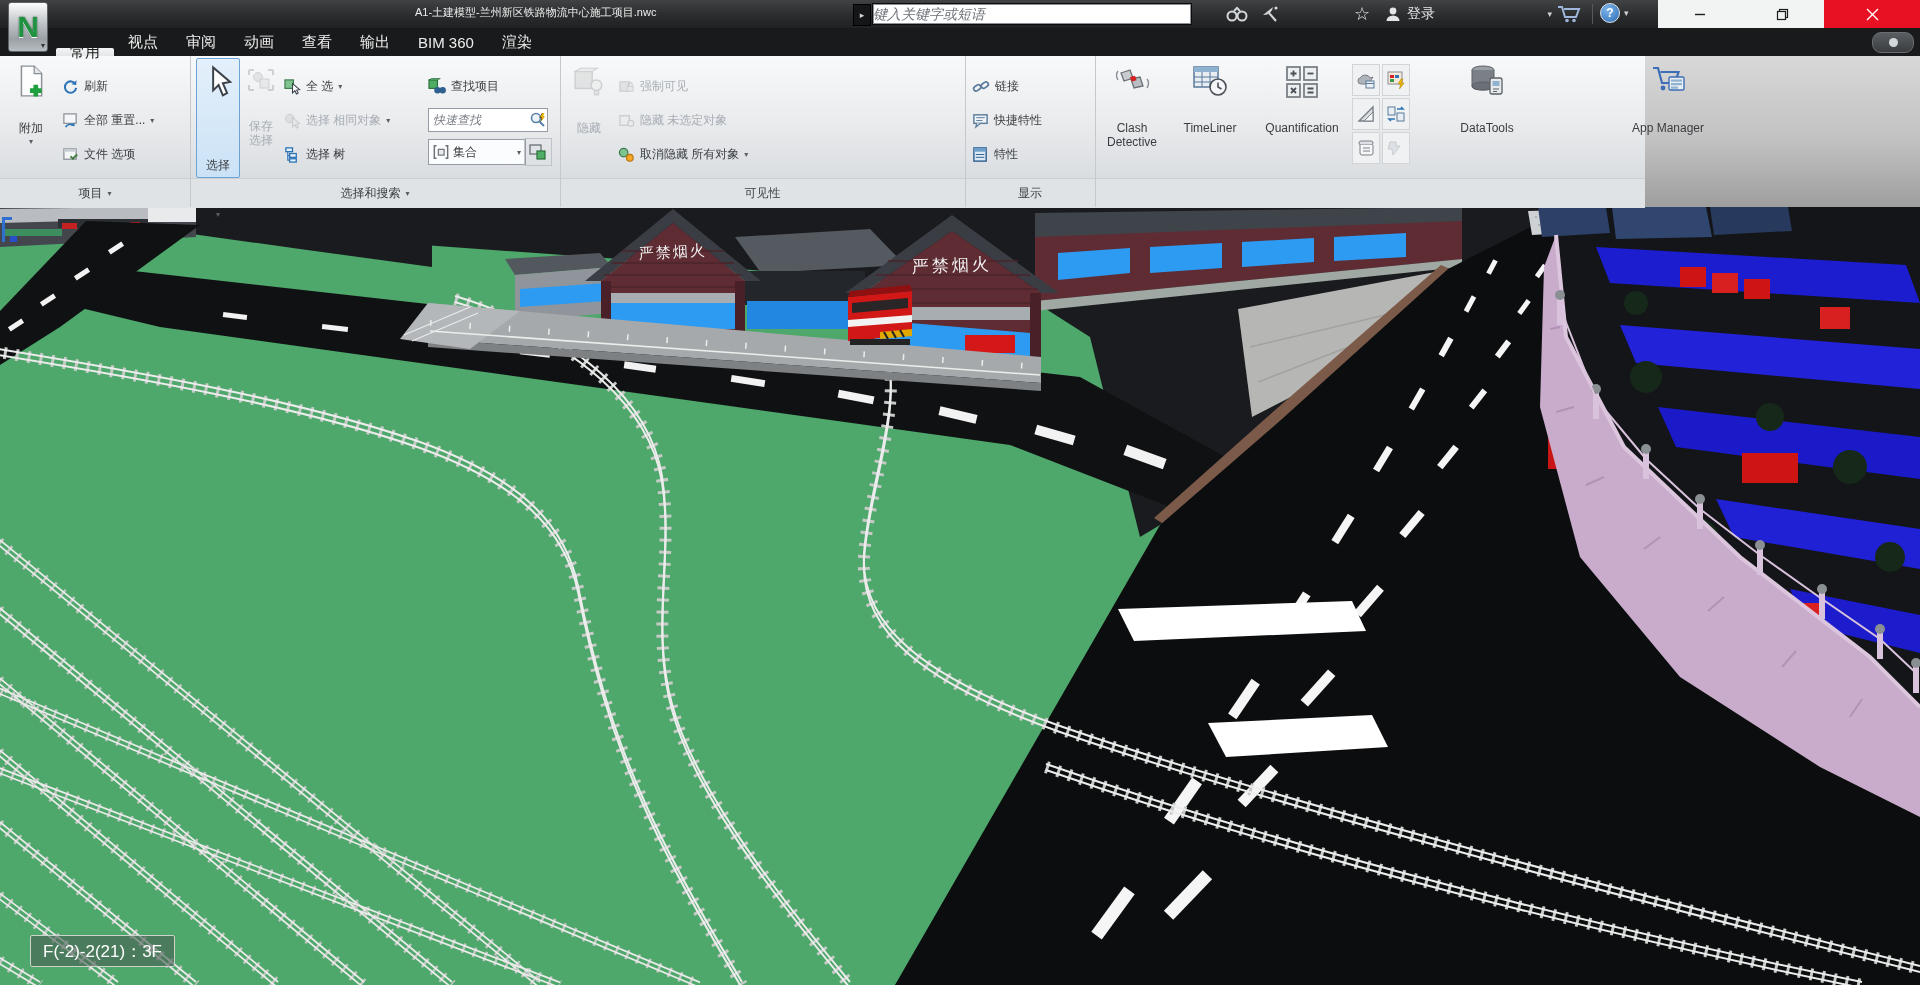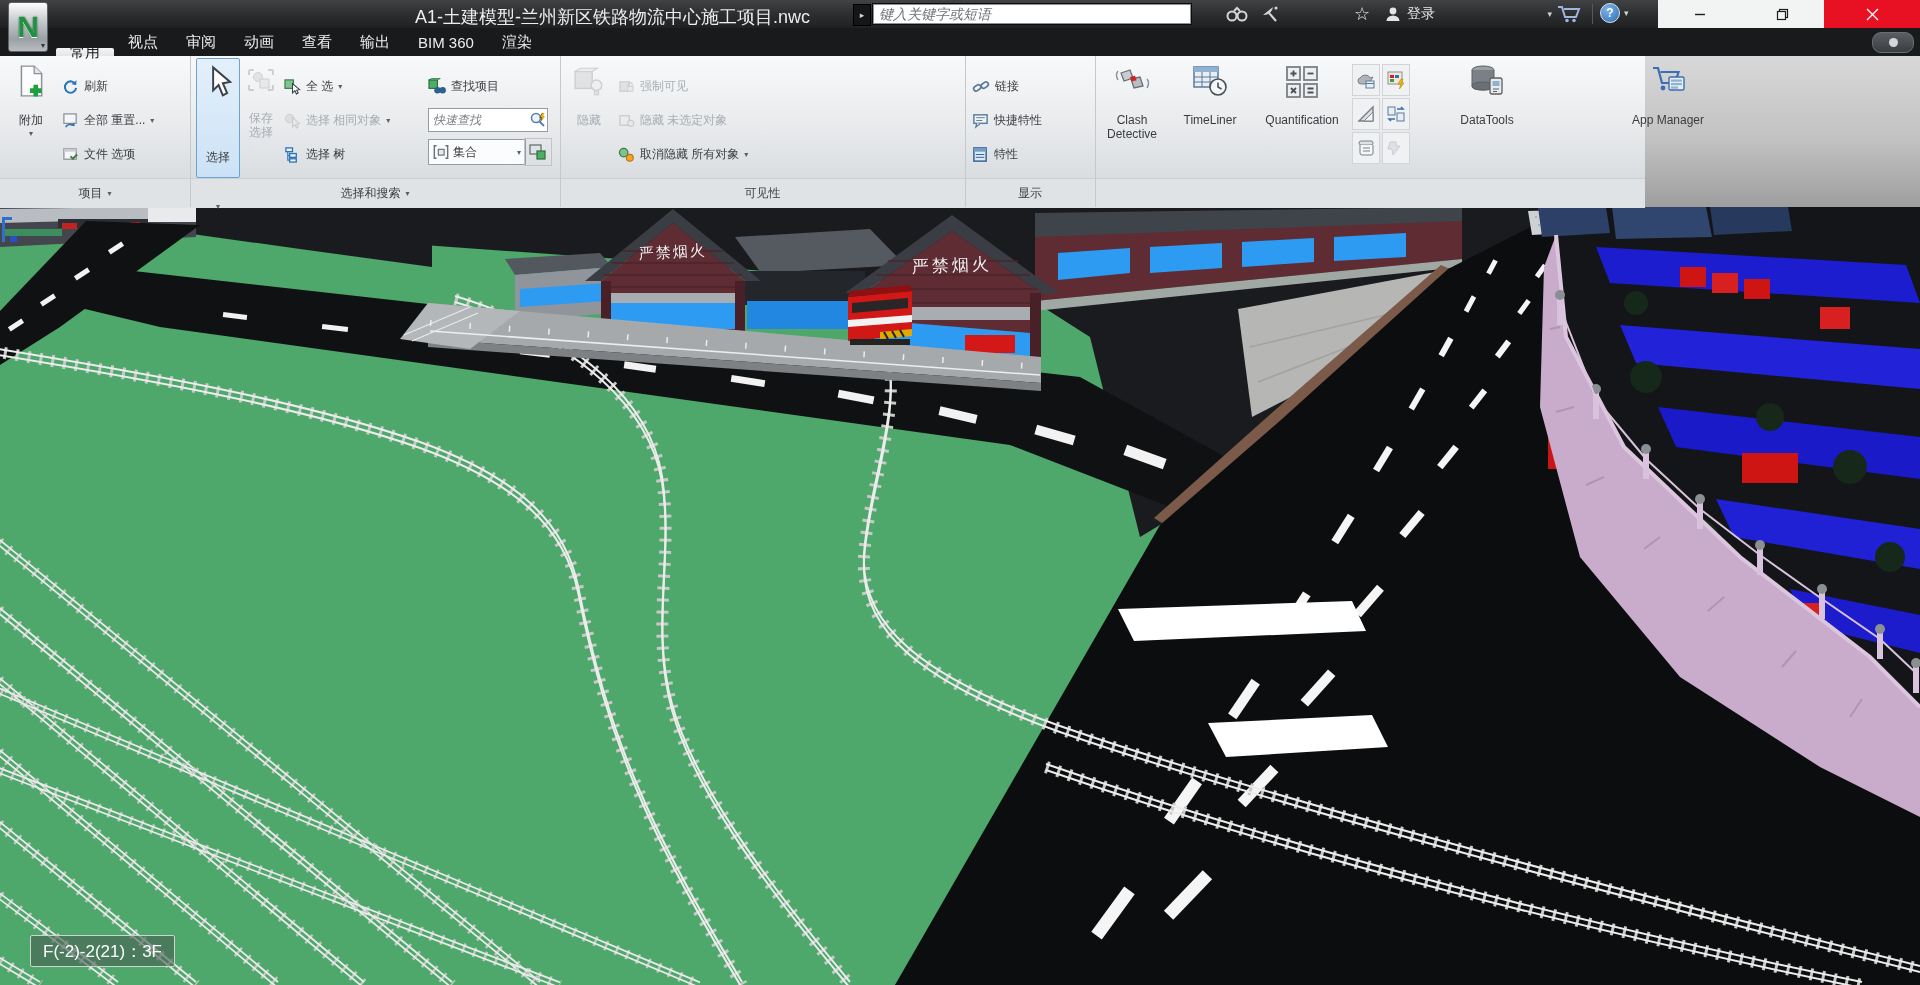--- a/index.html
+++ b/index.html
@@ -5,27 +5,27 @@
   html,body{margin:0;padding:0;width:1920px;height:985px;overflow:hidden;
     font-family:"Liberation Sans",sans-serif;background:#000;position:relative;}
   
   .titlebar{position:absolute;left:0;top:0;width:1920px;height:28px;
     background:linear-gradient(#404244,#2a2c2d 55%,#1f2122);z-index:30;}
   .app-btn{position:absolute;left:8px;top:2px;width:38px;height:48px;z-index:40;
     background:linear-gradient(#fdfdfd,#c3c7cb 40%,#9aa0a5 75%,#b9bdc1);
     border:1px solid #5d6267;border-radius:3px;display:flex;align-items:center;justify-content:center;cursor:pointer;}
   .app-btn .n{font-size:30px;font-weight:bold;color:#1f9242;text-shadow:0 1px 0 #fff, 0 0 2px #12401f;}
   .app-btn .dn{position:absolute;right:2px;bottom:1px;font-size:8px;color:#2e3338;}
-  .win-title{position:absolute;left:415px;top:5px;color:#ededed;font-size:18px;white-space:nowrap;}
+  .win-title{position:absolute;left:415px;top:5px;color:#ededed;font-size:11px;white-space:nowrap;}
   .tb-ico{position:absolute;top:4px;height:20px;display:flex;align-items:center;justify-content:center;cursor:pointer;}
   .expand-btn{left:853px;width:16px;background:#151617;border:1px solid #000;color:#cfd3d6;font-size:9px;}
   .search-box{position:absolute;left:872px;top:3px;width:318px;height:20px;background:#fff;
     border:1px solid #0d0d0d;box-shadow:inset 0 0 0 1px #8a9096;}
   .search-box input{width:100%;height:100%;border:0;outline:0;background:transparent;
-    font-size:14px;padding:0 6px;font-family:"Liberation Sans",sans-serif;}
+    font-size:14px;padding:0 0;font-family:"Liberation Sans",sans-serif;}
   .search-box input::placeholder{font-style:italic;color:#6d7279;}
   .star{color:#e8eaec;font-size:18px;}
   .signin{position:absolute;left:1384px;top:3px;width:168px;height:22px;display:flex;align-items:center;
     color:#e6e8ea;font-size:14px;cursor:pointer;}
   .signin .lbl{margin-left:5px;}
   .signin .arr{margin-left:auto;font-size:9px;color:#cfd3d6;}
   .tb-div{position:absolute;left:1592px;top:4px;width:1px;height:20px;background:#55595d;}
   .helpwrap{position:absolute;left:1600px;top:3px;display:flex;align-items:center;gap:4px;cursor:pointer;}
   .help-circ{width:18px;height:18px;border-radius:50%;background:radial-gradient(circle at 35% 30%,#7db3e8,#2d6db8);
     color:#fff;font-weight:bold;font-size:12px;display:flex;align-items:center;justify-content:center;border:1px solid #dfe3e6;}
@@ -49,21 +49,21 @@
     border-top:1px solid #ccd0d3;z-index:10;}
   .gcell{position:absolute;top:0;height:29px;display:flex;align-items:center;justify-content:center;
     font-size:12px;color:#3c4043;gap:5px;}
   .gcell .arr{font-size:8px;color:#5a5e62;}
   .gdiv{position:absolute;top:56px;width:1px;height:151px;background:#c5c9cc;z-index:12;}
   .ribbon-empty{position:absolute;left:1645px;top:56px;width:275px;height:151px;
     background:linear-gradient(#d8d8d8,#c2c2c2 55%,#9e9e9e);z-index:11;}
   .bigbtn{position:absolute;top:58px;height:118px;display:flex;flex-direction:column;align-items:center;
     font-size:12px;color:#3a3d40;text-align:center;cursor:pointer;z-index:13;}
   .bigbtn .bico{margin-top:6px;}
-  .bigbtn .blbl{margin-top:12px;line-height:1.2;}
+  .bigbtn .blbl{margin-top:20px;line-height:1.2;}
   .bigbtn .arr{font-size:8px;color:#5a5e62;margin-top:2px;}
   .bigbtn.disabled{color:#a7adb4;}
   .bigbtn.disabled svg{opacity:.42;filter:grayscale(1);}
   .selectbtn{background:linear-gradient(#e4f0fb,#cbe2f6);border:1px solid #6ba3d6;border-radius:2px;gap:36px;}
   .srow{position:absolute;height:28px;display:flex;align-items:center;gap:5px;font-size:12px;
     color:#3a3d40;cursor:pointer;white-space:nowrap;z-index:13;}
   .srow .arr{font-size:8px;color:#5a5e62;}
   .srow.disabled{color:#a7adb4;}
   .srow.disabled svg{opacity:.42;filter:grayscale(1);}
   .r1{top:72px;}.r2{top:106px;}.r3{top:140px;}

